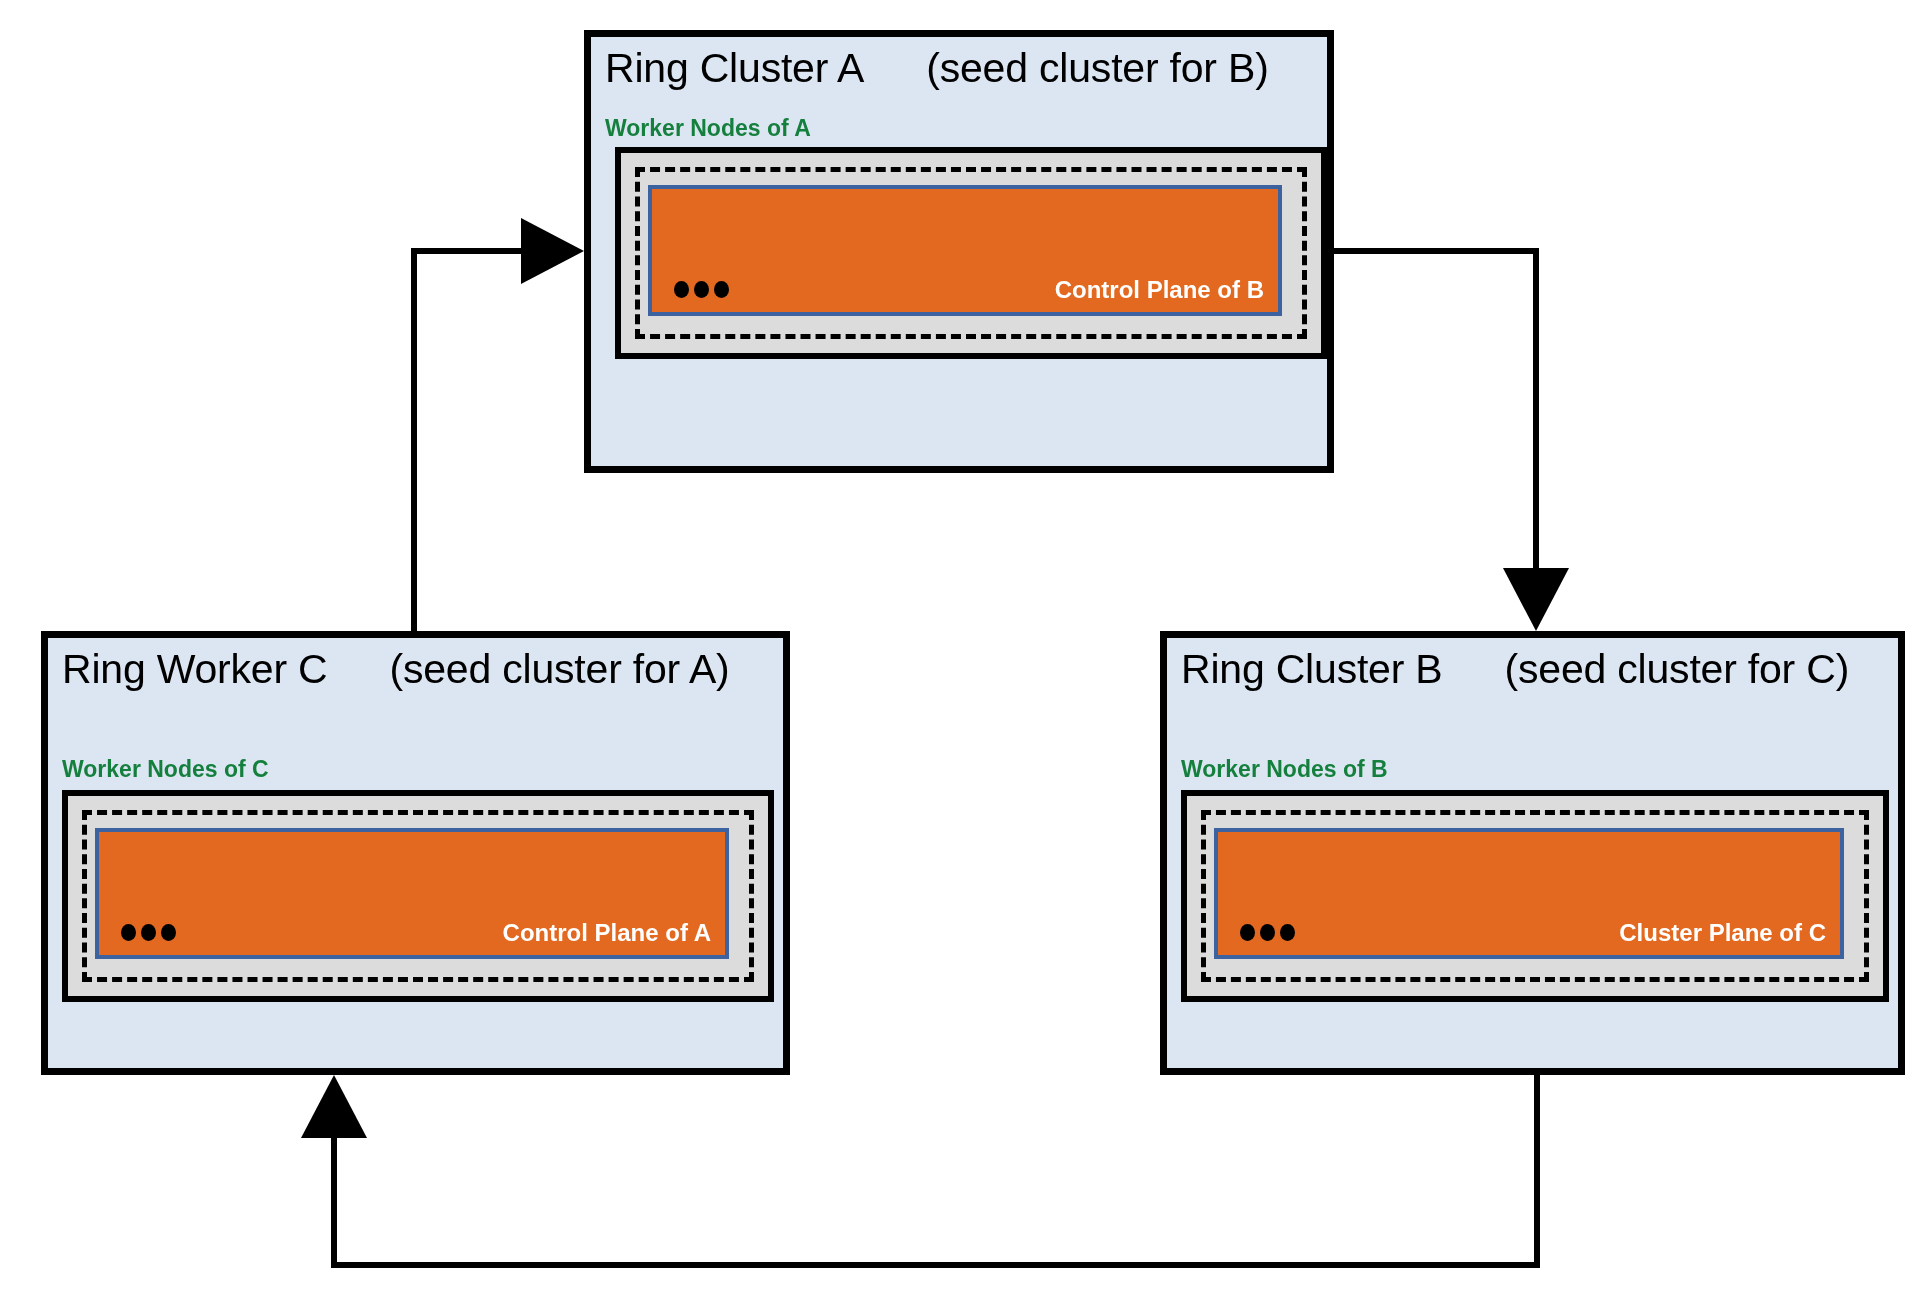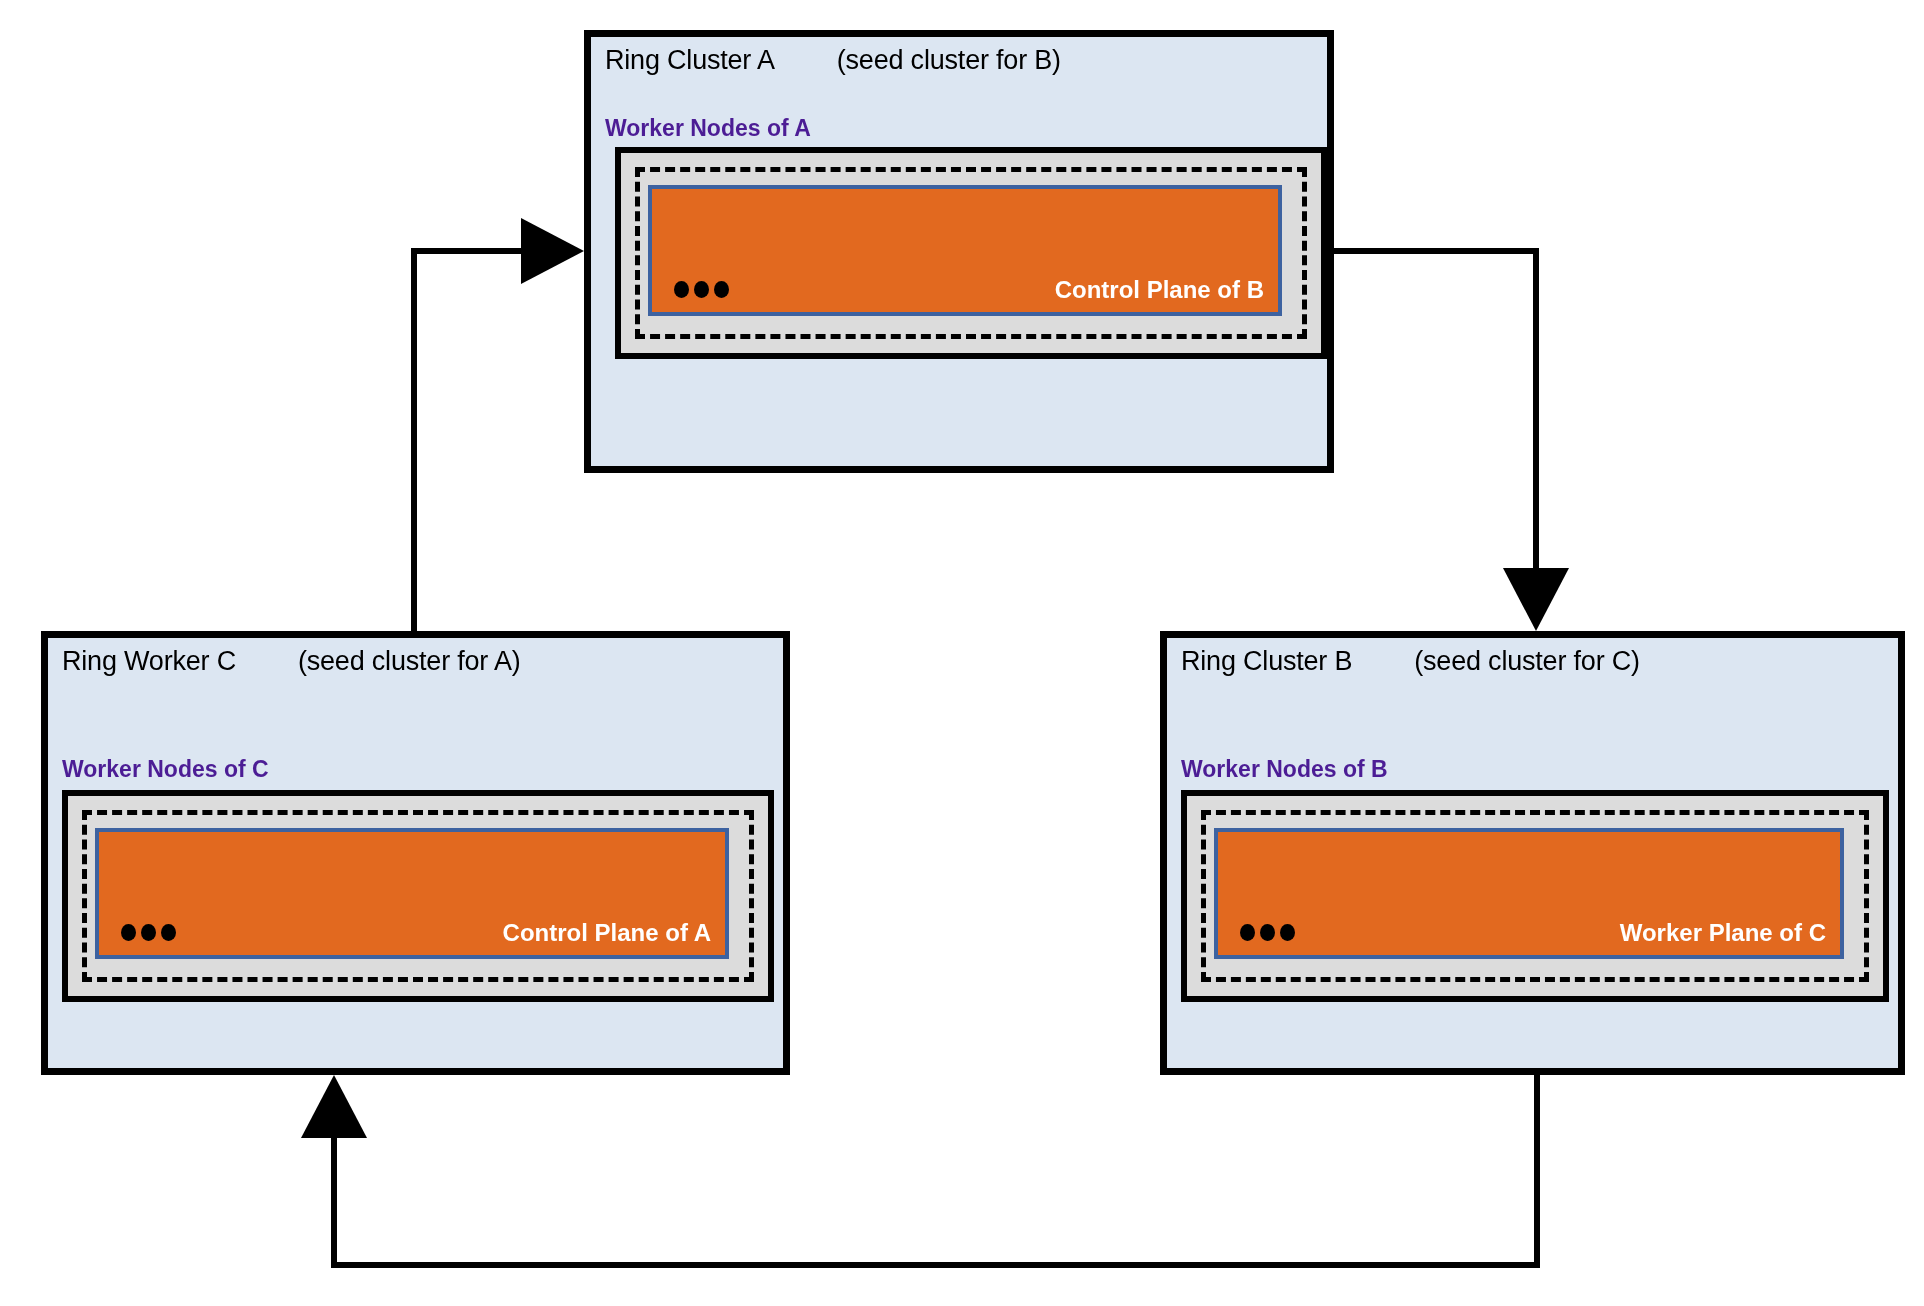--- a/index.html
+++ b/index.html
@@ -22,36 +22,36 @@
     background: #dce6f2;
     border: 7px solid #000000;
     box-sizing: border-box;
     z-index: 3;
   }
   .cluster-title {
     position: absolute;
     left: 14px;
     top: 8px;
     white-space: nowrap;
-    font-size: 27px;
+    font-size: 41px;
     font-weight: 400;
     color: #000000;
     letter-spacing: -0.2px;
     text-align: right;
   }
   .cluster-title .seed {
     display: inline-block;
     margin-left: 62px;
   }
   .worker-label {
     position: absolute;
     left: 14px;
     font-size: 23px;
     font-weight: bold;
-    color: #4c1d95;
+    color: #15803d;
     white-space: nowrap;
   }
 
   
   .worker-band {
     position: absolute;
     background: #dcdcdc;
     border: 6px solid #000000;
     box-sizing: border-box;
   }
@@ -173,19 +173,19 @@
     <div class="worker-label" style="top:118px;">Worker Nodes of B</div>
 
     <div class="worker-band" style="left:14px; top:152px; width:708px; height:212px;">
       <div class="dashed-band" style="left:14px; top:14px; right:14px; bottom:14px;">
         <div class="control-plane" style="left:8px; top:13px; right:20px; bottom:18px;">
           <div class="dots">
             <i></i>
               <i></i>
               <i></i>
           </div>
-          <div class="cp-label">Worker Plane of C</div>
+          <div class="cp-label">Cluster Plane of C</div>
         </div>
       </div>
     </div>
   </div>
 
 </div>
 
 </body></html>

